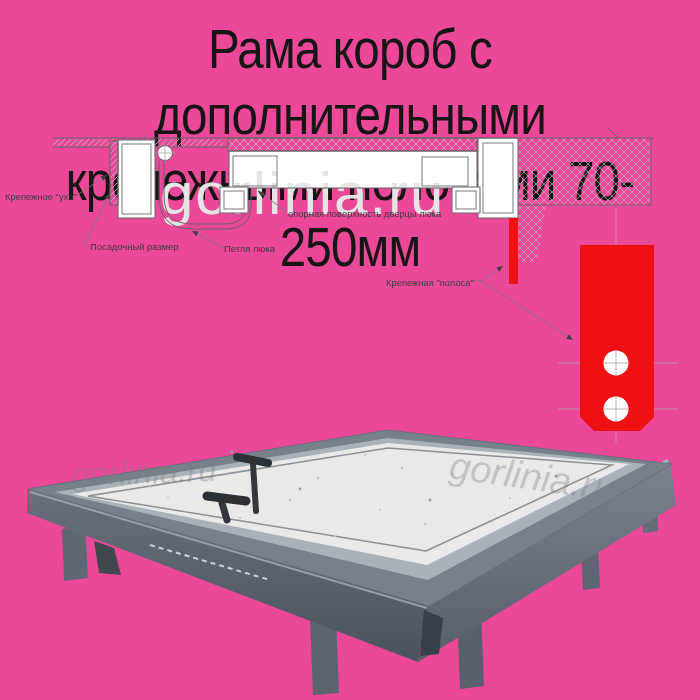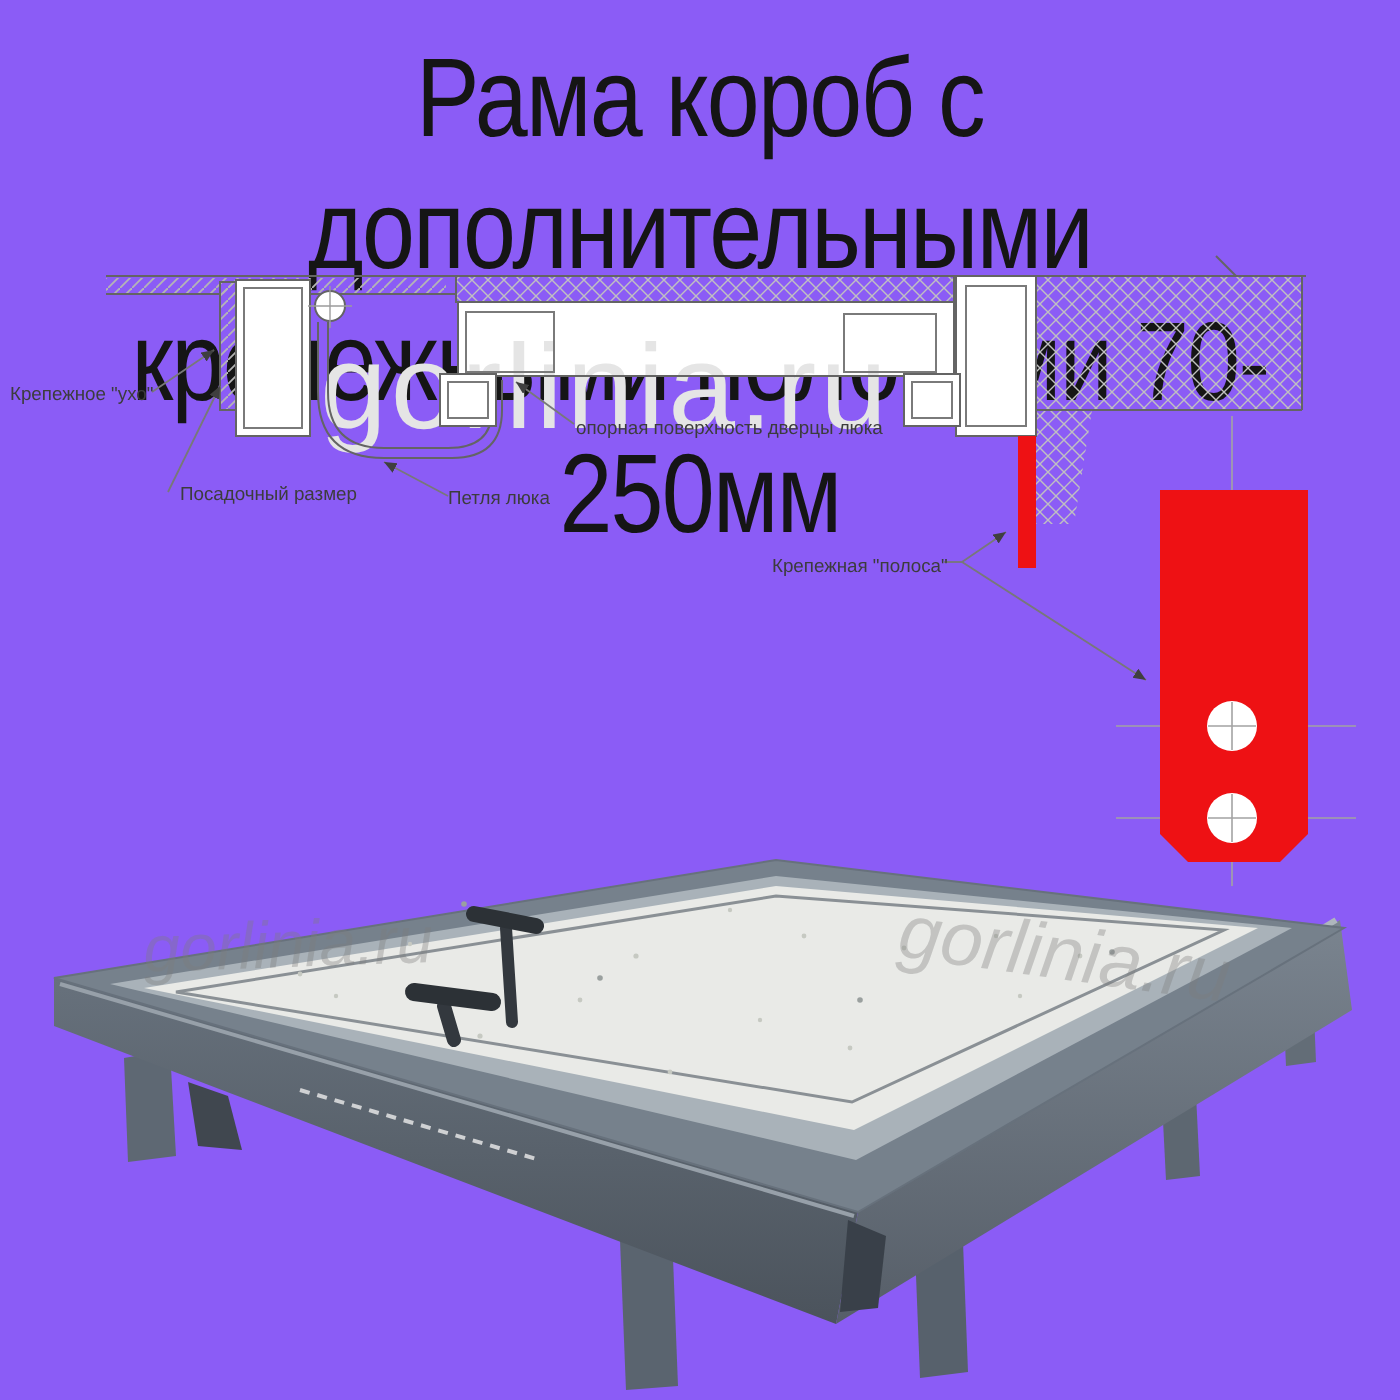--- a/index.html
+++ b/index.html
@@ -1,16 +1,16 @@
 <!DOCTYPE html>
 <html><head>
 <meta charset="utf-8">
 <style>
   html,body{margin:0;padding:0;background:#ffffff;}
-  .stage{position:relative;width:700px;height:700px;background:#8b5cf6;overflow:hidden;
+  .stage{position:relative;width:700px;height:700px;background:#ec4899;overflow:hidden;
          font-family:"Liberation Sans",sans-serif;}
   .title{position:absolute;top:16px;left:0;width:700px;text-align:center;
          font-size:56px;line-height:66px;font-weight:400;color:#151515;
          letter-spacing:-1px;transform:scaleX(0.85);transform-origin:350px 0;}
   .diagram{position:absolute;left:0;top:125px;}
   .photo{position:absolute;left:0;top:420px;}
   .dlabel{font-size:9.4px;fill:#3c3c3c;}
   .wm-big{font-size:60px;fill:#e5e5e5;letter-spacing:2px;}
   .wm-photo{font-style:italic;fill:#7d7d7d;opacity:0.35;}
 </style>

